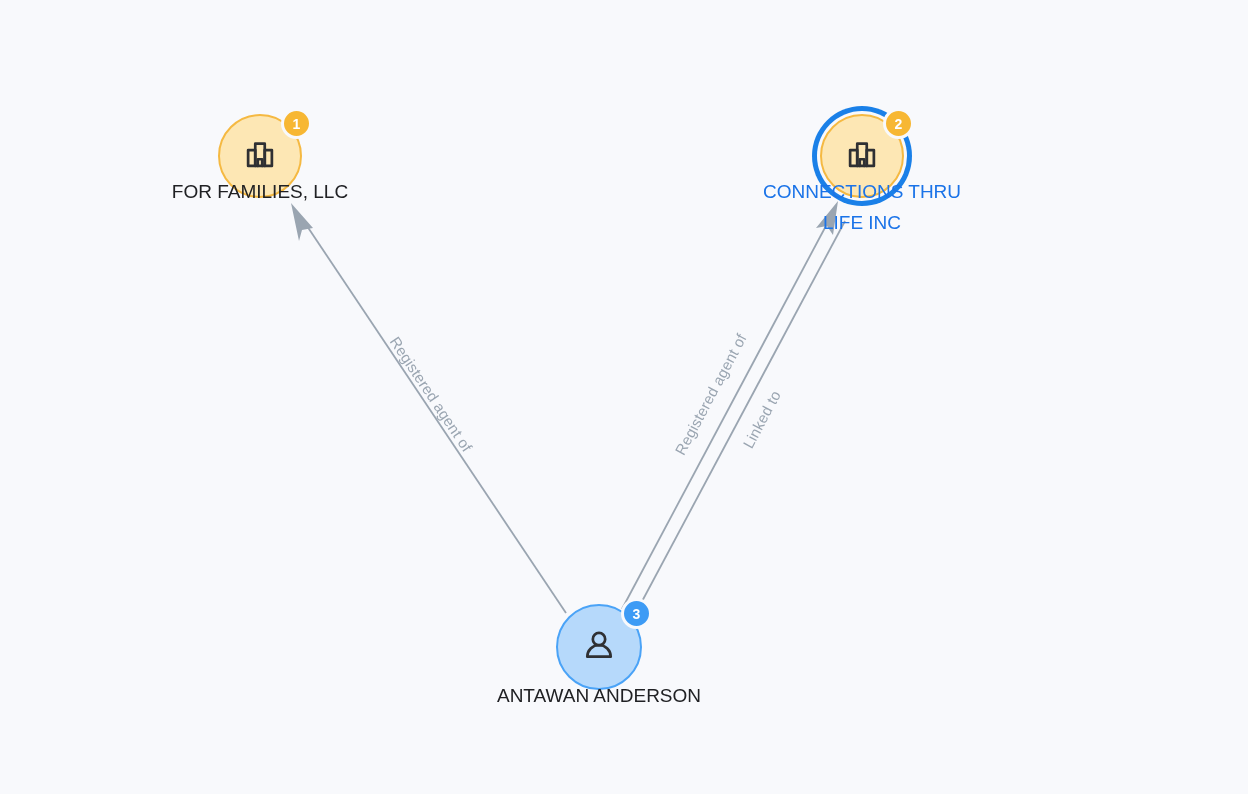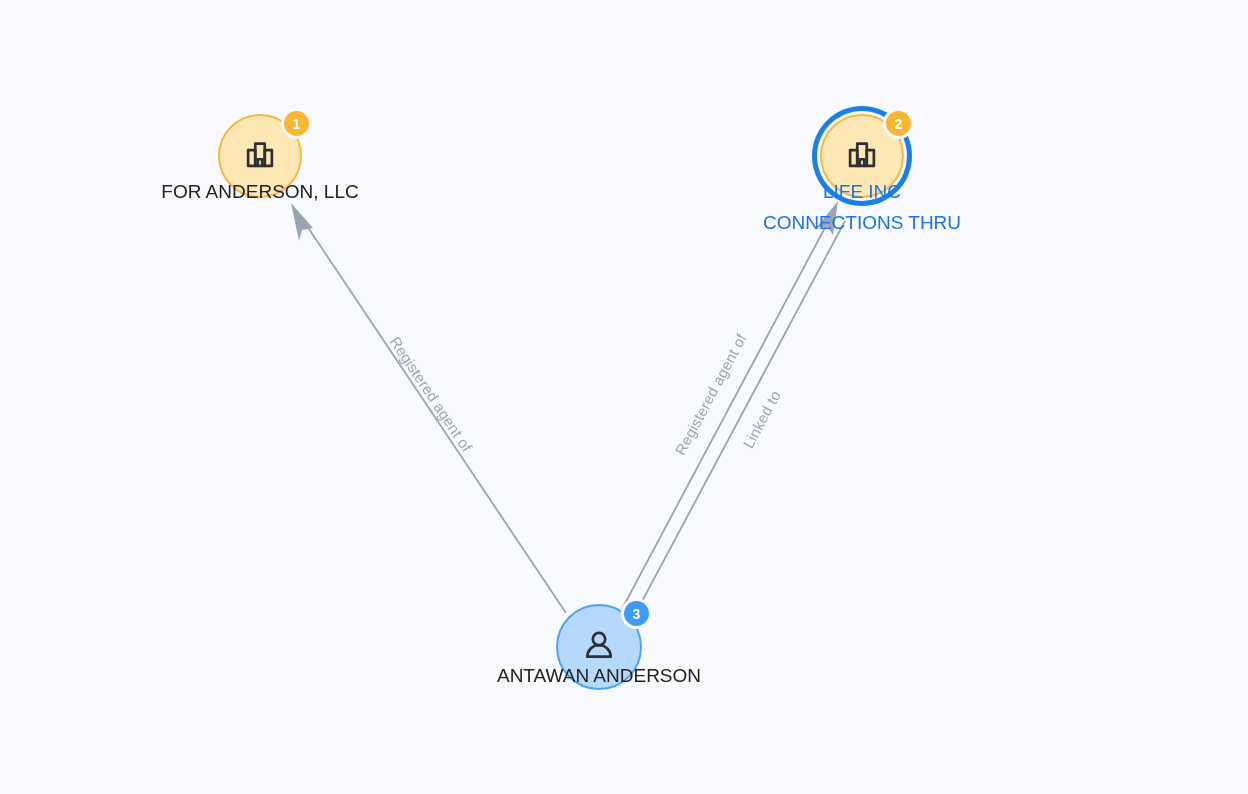--- a/index.html
+++ b/index.html
@@ -98,21 +98,21 @@
     position: absolute;
     left: 50%;
     transform: translateX(-50%);
     text-align: center;
     white-space: nowrap;
     font-size: 19px;
     line-height: 31px;
     font-family: "Liberation Sans", sans-serif;
   }
   .node-company .node-label { top: 62px; }
-  .node-person  .node-label { top: 56px; }
+  .node-person  .node-label { top: 76px; }
   .label-dark  { color: #202124; }
   .label-blue  { color: #1a73e8; }
   .label-line  { display: block; }
 </style>
 </head>
 <body>
 
 <div id="graph-canvas">
 
   <svg id="edge-layer" viewBox="0 0 1248 794" xmlns="http://www.w3.org/2000/svg">
@@ -141,39 +141,39 @@
         <svg width="38" height="38" viewBox="0 0 24 24" fill="none" stroke="#2f3033" stroke-width="1.7" stroke-linecap="round" stroke-linejoin="round">
           <path d="M9 5.5h6v14H9z"></path>
           <path d="M4.5 9.5H9v10H4.5z"></path>
           <path d="M15 9.5h4.5v10H15z"></path>
           <path d="M10.6 19.5v-4.2h2.8v4.2"></path>
         </svg>
       </span>
       <div class="node-badge badge-company">1</div>
     </div>
     <div class="node-label label-dark">
-      <span class="label-line">FOR ANDERSON, LLC</span>
+      <span class="label-line">FOR FAMILIES, LLC</span>
     </div>
   </div>
 
   <div class="node node-company node-selected" style="left:862px; top:156px;">
     <div class="node-circle">
       <span class="node-icon">
         <svg width="38" height="38" viewBox="0 0 24 24" fill="none" stroke="#2f3033" stroke-width="1.7" stroke-linecap="round" stroke-linejoin="round">
           <path d="M9 5.5h6v14H9z"></path>
           <path d="M4.5 9.5H9v10H4.5z"></path>
           <path d="M15 9.5h4.5v10H15z"></path>
           <path d="M10.6 19.5v-4.2h2.8v4.2"></path>
         </svg>
       </span>
       <div class="node-badge badge-company">2</div>
     </div>
     <div class="node-label label-blue">
+      <span class="label-line">CONNECTIONS THRU</span>
       <span class="label-line">LIFE INC</span>
-      <span class="label-line">CONNECTIONS THRU</span>
     </div>
   </div>
 
   <div class="node node-person" style="left:599px; top:647px;">
     <div class="node-circle">
       <span class="node-icon">
         <svg width="38" height="38" viewBox="0 0 24 24" fill="none" stroke="#2f3033" stroke-width="1.7" stroke-linecap="round" stroke-linejoin="round">
           <circle cx="12" cy="8.3" r="3.9"></circle>
           <path d="M4.6 19.4a7.4 7.4 0 0 1 14.8 0z"></path>
         </svg>

